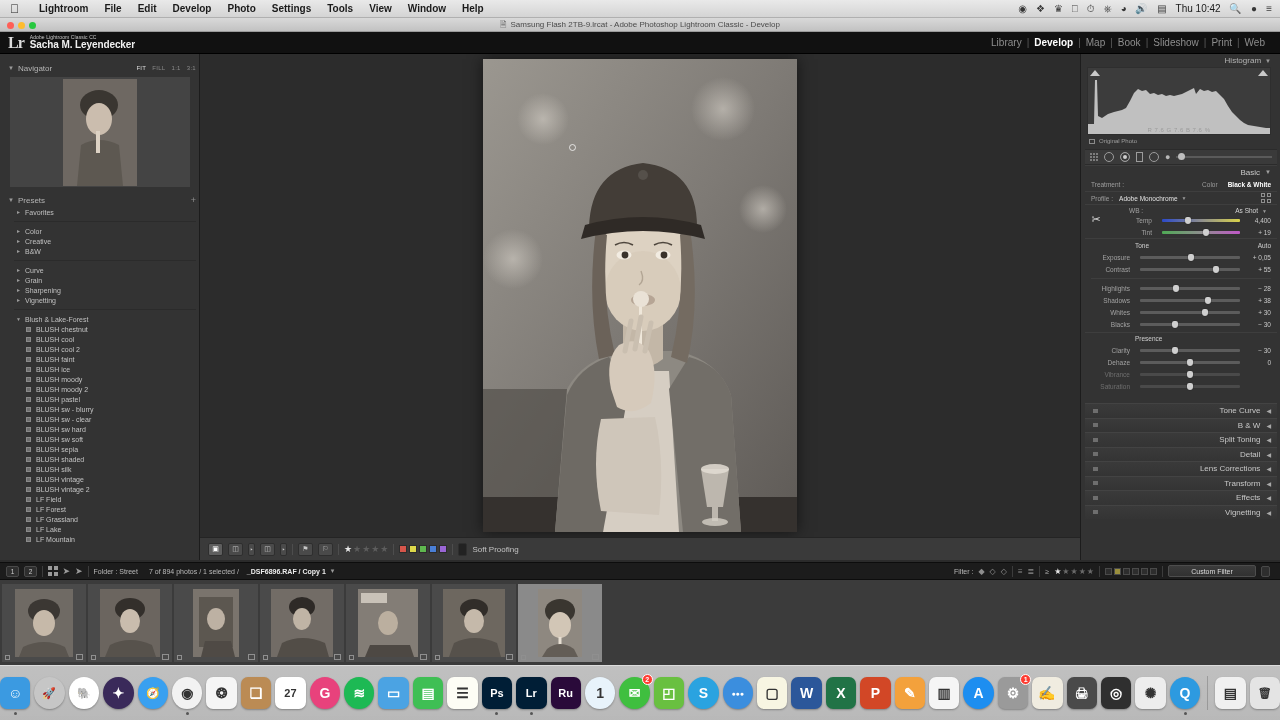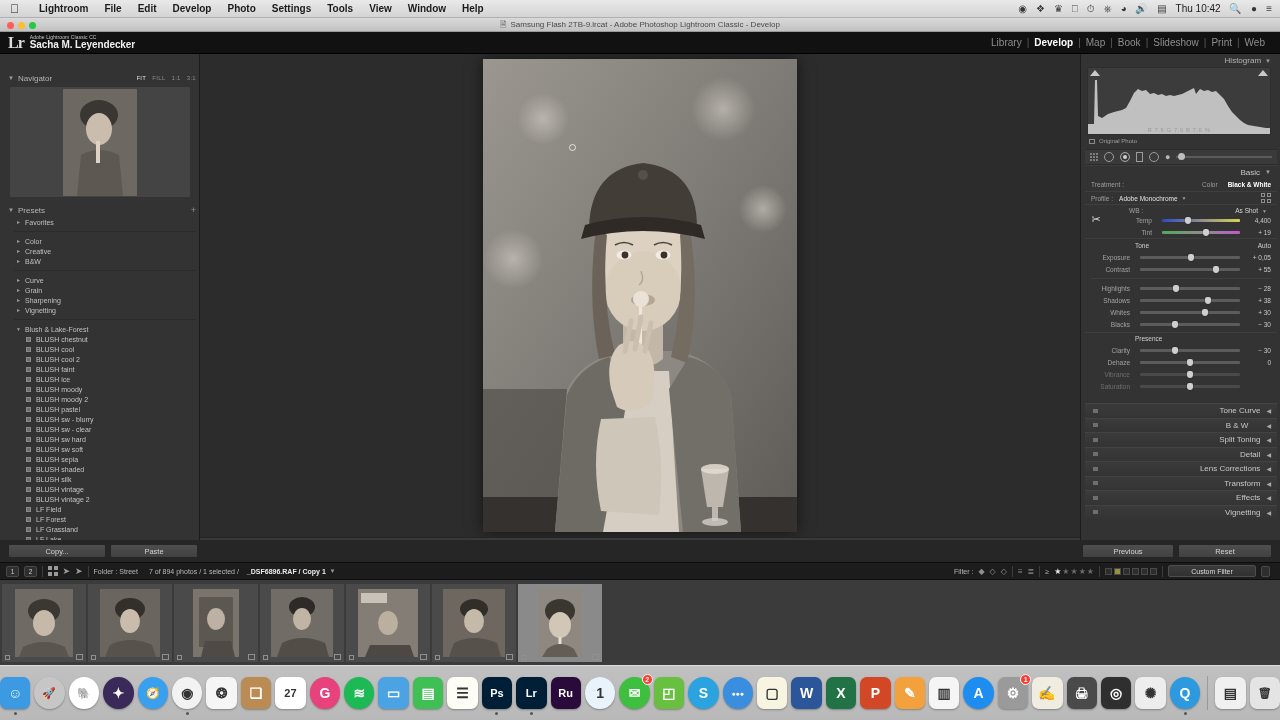--- a/index.html
+++ b/index.html
@@ -65,21 +65,21 @@
 
   
   .main { position: absolute; top: 54px; left: 0; width: 1280px; height: 506px; background: #262626; }
 
   
   .lpanel {
     position: absolute; left: 0; top: 0; width: 200px; height: 506px;
     background: #333; border-right: 1px solid #1c1c1c;
     overflow: hidden;
   }
-  .lp-inner { position: absolute; left: 8px; top: 17px; width: 192px; }
+  .lp-inner { position: absolute; left: 8px; top: 7px; width: 192px; }
   .panel-head {
     display: flex; align-items: center; height: 14px;
     font-size: 8px; color: #b4b4b4; padding-right: 4px;
   }
   .panel-head .tri { font-size: 6px; margin-right: 4px; color: #9a9a9a; }
   .panel-head .plus { margin-left: auto; font-size: 9px; color: #8d8d8d; }
   .panel-head .zoomopts { margin-left: auto; display: flex; gap: 6px; font-size: 6px; color: #8a8a8a; letter-spacing: .3px; }
   .panel-head .zoomopts .on { color: #ddd; }
 
   .nav-thumb {
@@ -819,21 +819,21 @@
               <span class="val"></span>
             </div>
           </div>
 
         <div id="collapsed-list" style="margin-top:11px">
             <div class="collapsed" style="position: relative;">
               <span class="sq"></span>
               <span>Tone Curve</span>
               <span class="tri">◀</span>
             </div>
-            <div class="collapsed" style="position: relative; gap: 12px;">
+            <div class="collapsed" style="position: relative;">
               <span class="sq"></span>
               <span>B &amp; W</span>
               <span class="tri">◀</span>
             </div>
             <div class="collapsed" style="position: relative;">
               <span class="sq"></span>
               <span>Split Toning</span>
               <span class="tri">◀</span>
             </div>
             <div class="collapsed" style="position: relative;">
@@ -859,26 +859,20 @@
             <div class="collapsed" style="position: relative;">
               <span class="sq"></span>
               <span>Vignetting</span>
               <span class="tri">◀</span>
             </div>
           </div>
       </div>
     </div>
   </div>
 
-  <div class="btnrow">
-    <div class="lr-btn" style="position:absolute;left:8px;width:98px">Copy...</div>
-    <div class="lr-btn" style="position:absolute;left:110px;width:88px">Paste</div>
-    <div class="lr-btn" style="position:absolute;left:1082px;width:92px">Previous</div>
-    <div class="lr-btn" style="position:absolute;left:1178px;width:94px">Reset</div>
-  </div>
 
   <div class="fs-bar">
     <span class="sbtn">1</span>
     <span class="sbtn">2</span>
     <span class="vsep"></span>
     <span class="grid-ic">
         <i></i>
         <i></i>
         <i></i>
         <i></i>

